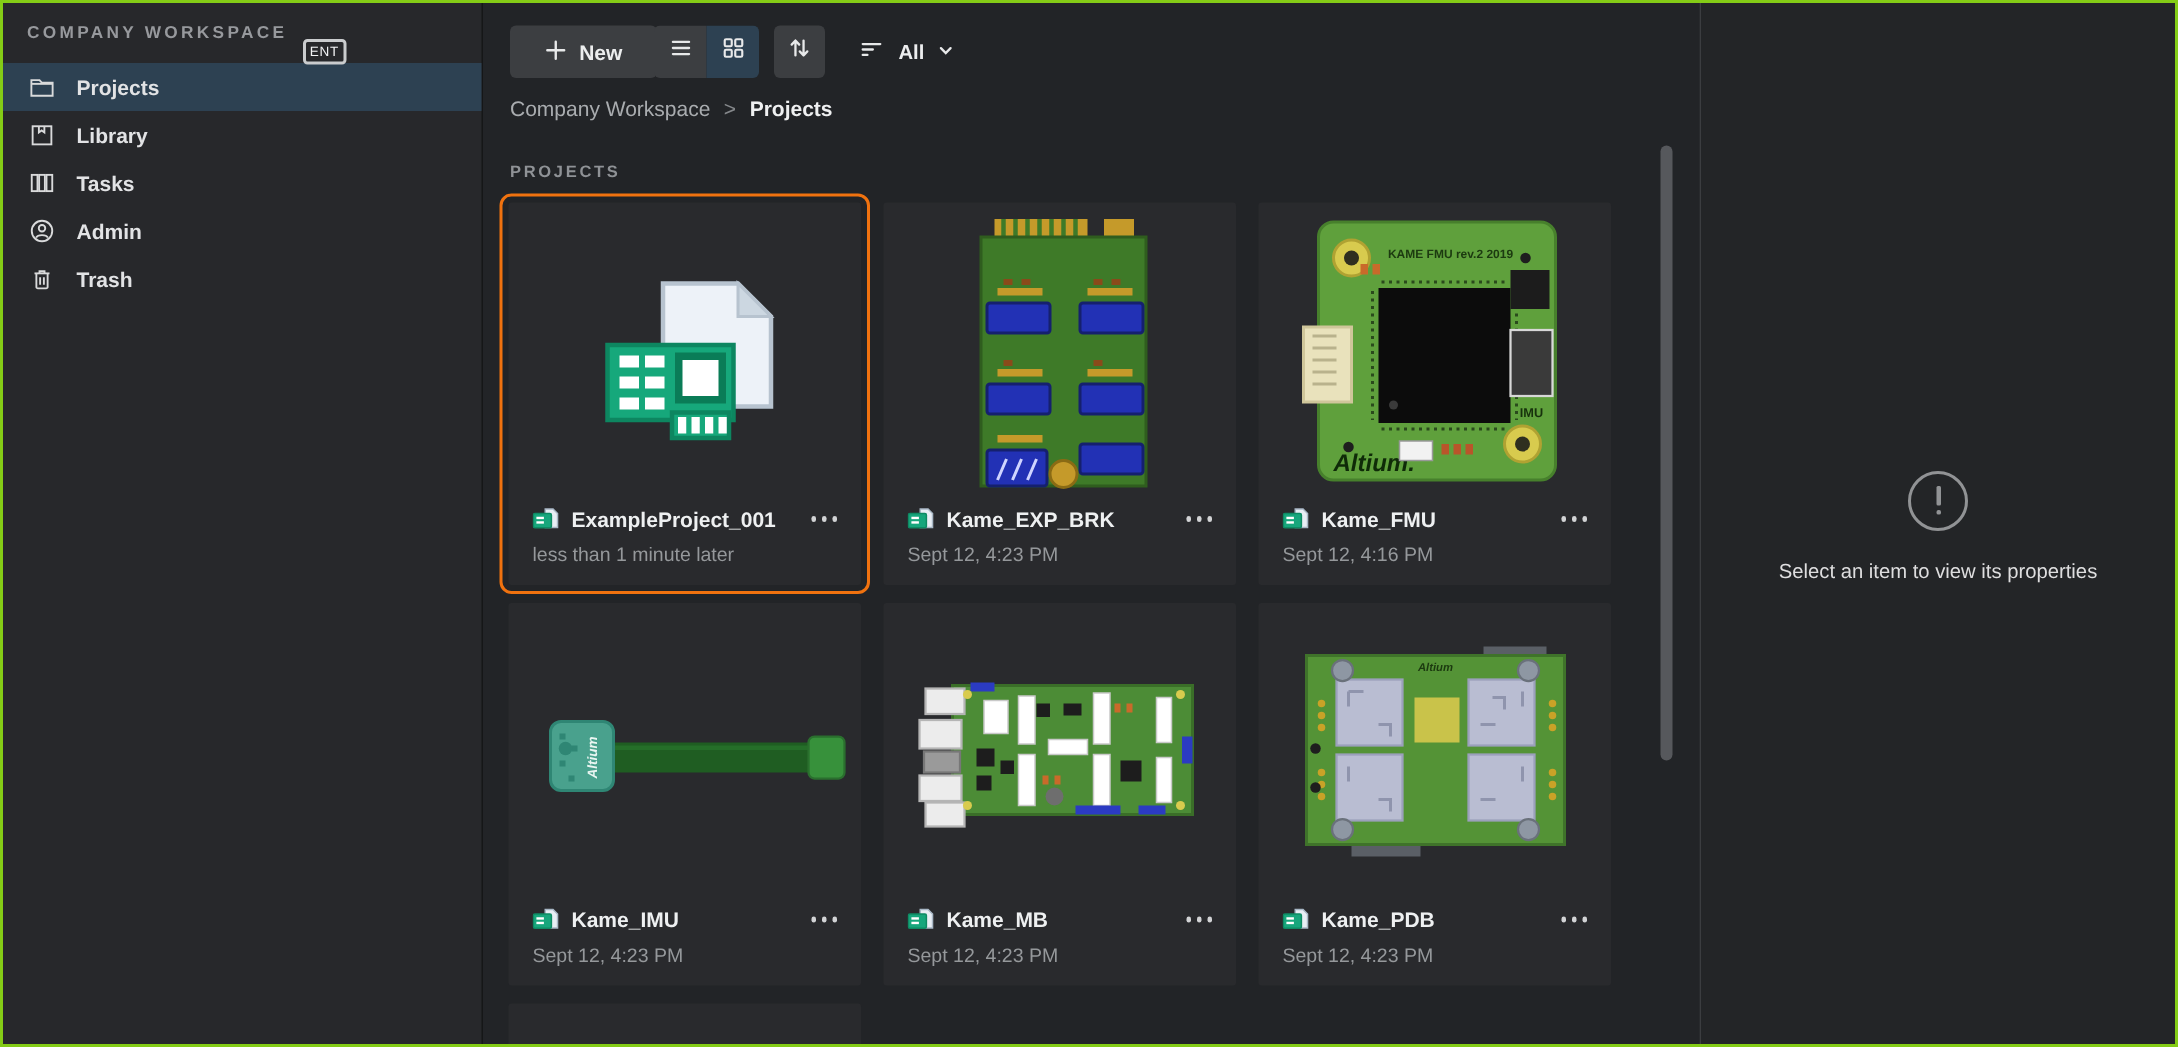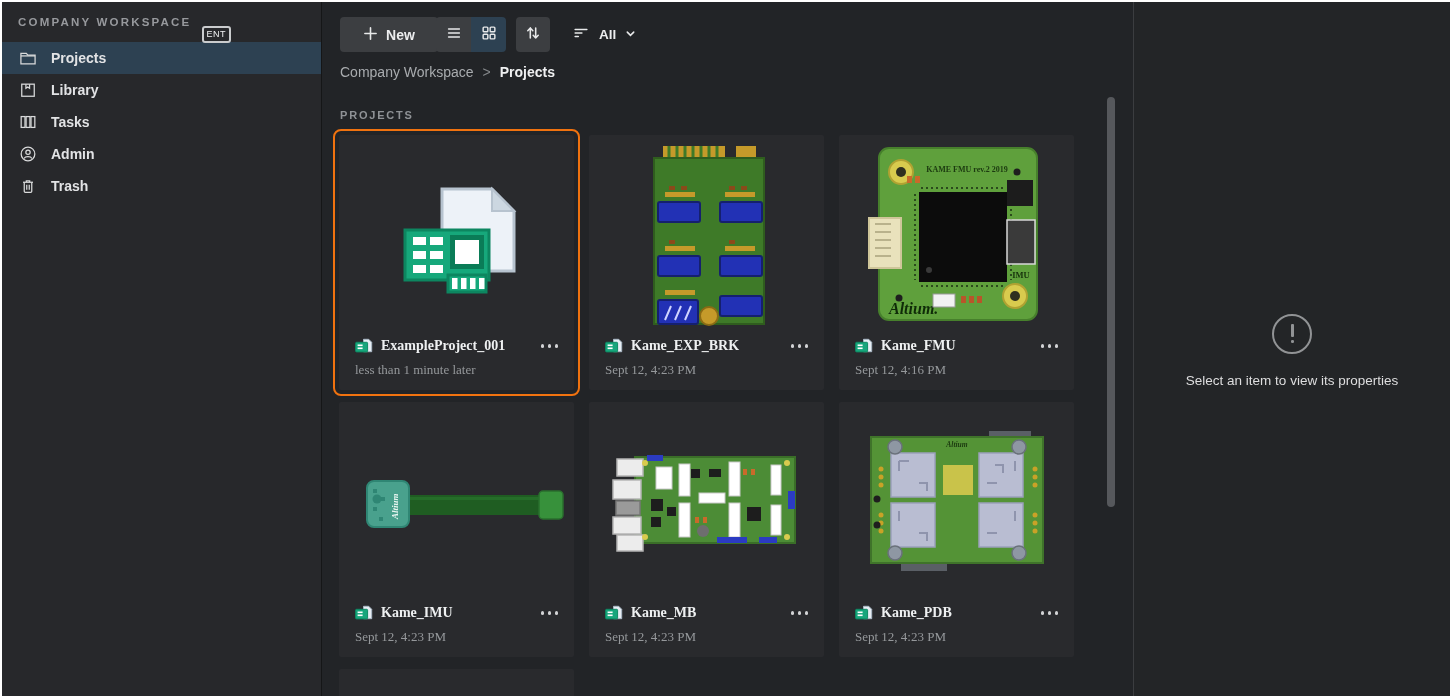--- a/index.html
+++ b/index.html
@@ -1,18 +1,18 @@
 <!DOCTYPE html>
 <html><head>
 <meta charset="utf-8">
 <style>
   * { box-sizing: border-box; margin: 0; padding: 0; }
   body { background:#141414; font-family:"Liberation Sans", sans-serif; }
   .screen { position:relative; width:1452px; height:698px; background:#000000;
-            border:2px solid #ffffff; overflow:hidden; }
+            border:2px solid #84cc16; overflow:hidden; }
 
   
   .sidebar { position:absolute; left:0; top:0; width:320px; height:100%;
              background:#27282B; border-right:1px solid #151617; }
   .sidebar-header { height:40px; display:flex; align-items:center; padding-left:16px; gap:10px; }
   .ws-label { color:#97999d; font-size:11.5px; font-weight:700; letter-spacing:2.2px; }
   .badge { border:2px solid #caccce; border-radius:3px; color:#f2f3f4; font-size:9px;
            font-weight:400; padding:0 3px; line-height:13px; letter-spacing:.5px;margin-top:24px; }
   .nav-item { height:32px; display:flex; align-items:center; gap:13px; padding-left:16px;
               color:#e2e3e5; font-size:14px; font-weight:600; cursor:pointer; }
@@ -43,21 +43,21 @@
   .crumb-root { cursor:pointer; }
   .crumb-sep { color:#85888b; }
   .crumb-current { color:#eff0f1; font-weight:700; }
 
   .section-label { position:absolute; left:18px; top:107px; font-size:11px; font-weight:700;
                    letter-spacing:1.8px; color:#8f9296; }
 
   .grid { position:absolute; left:17px; top:133px; display:grid;
           grid-template-columns:repeat(3,235px); column-gap:15px; row-gap:12px; }
   .card { width:235px; height:255px; background:#292A2D; border-radius:2px; position:relative;
-          cursor:pointer;font-family:Liberation Serif, serif; }
+          cursor:pointer; }
   .sel-ring { position:absolute; inset:-6px; border:2px solid #F0720F; border-radius:8px;
               pointer-events:none; }
   .thumb { height:200px; display:flex; align-items:center; justify-content:center; }
   .meta { padding:0 16px; }
   .name-row { display:flex; align-items:center; gap:8px; height:22px; }
   .proj-name { font-size:14px; font-weight:700; color:#eef0f1; flex:1; white-space:nowrap;
                overflow:hidden; }
   .dots { display:flex; gap:3.5px; padding:6px 0; cursor:pointer; }
   .dots i { width:3.5px; height:3.5px; border-radius:50%; background:#d2d3d5; }
   .proj-date { font-size:13px; color:#95989b; margin-top:5px; }

